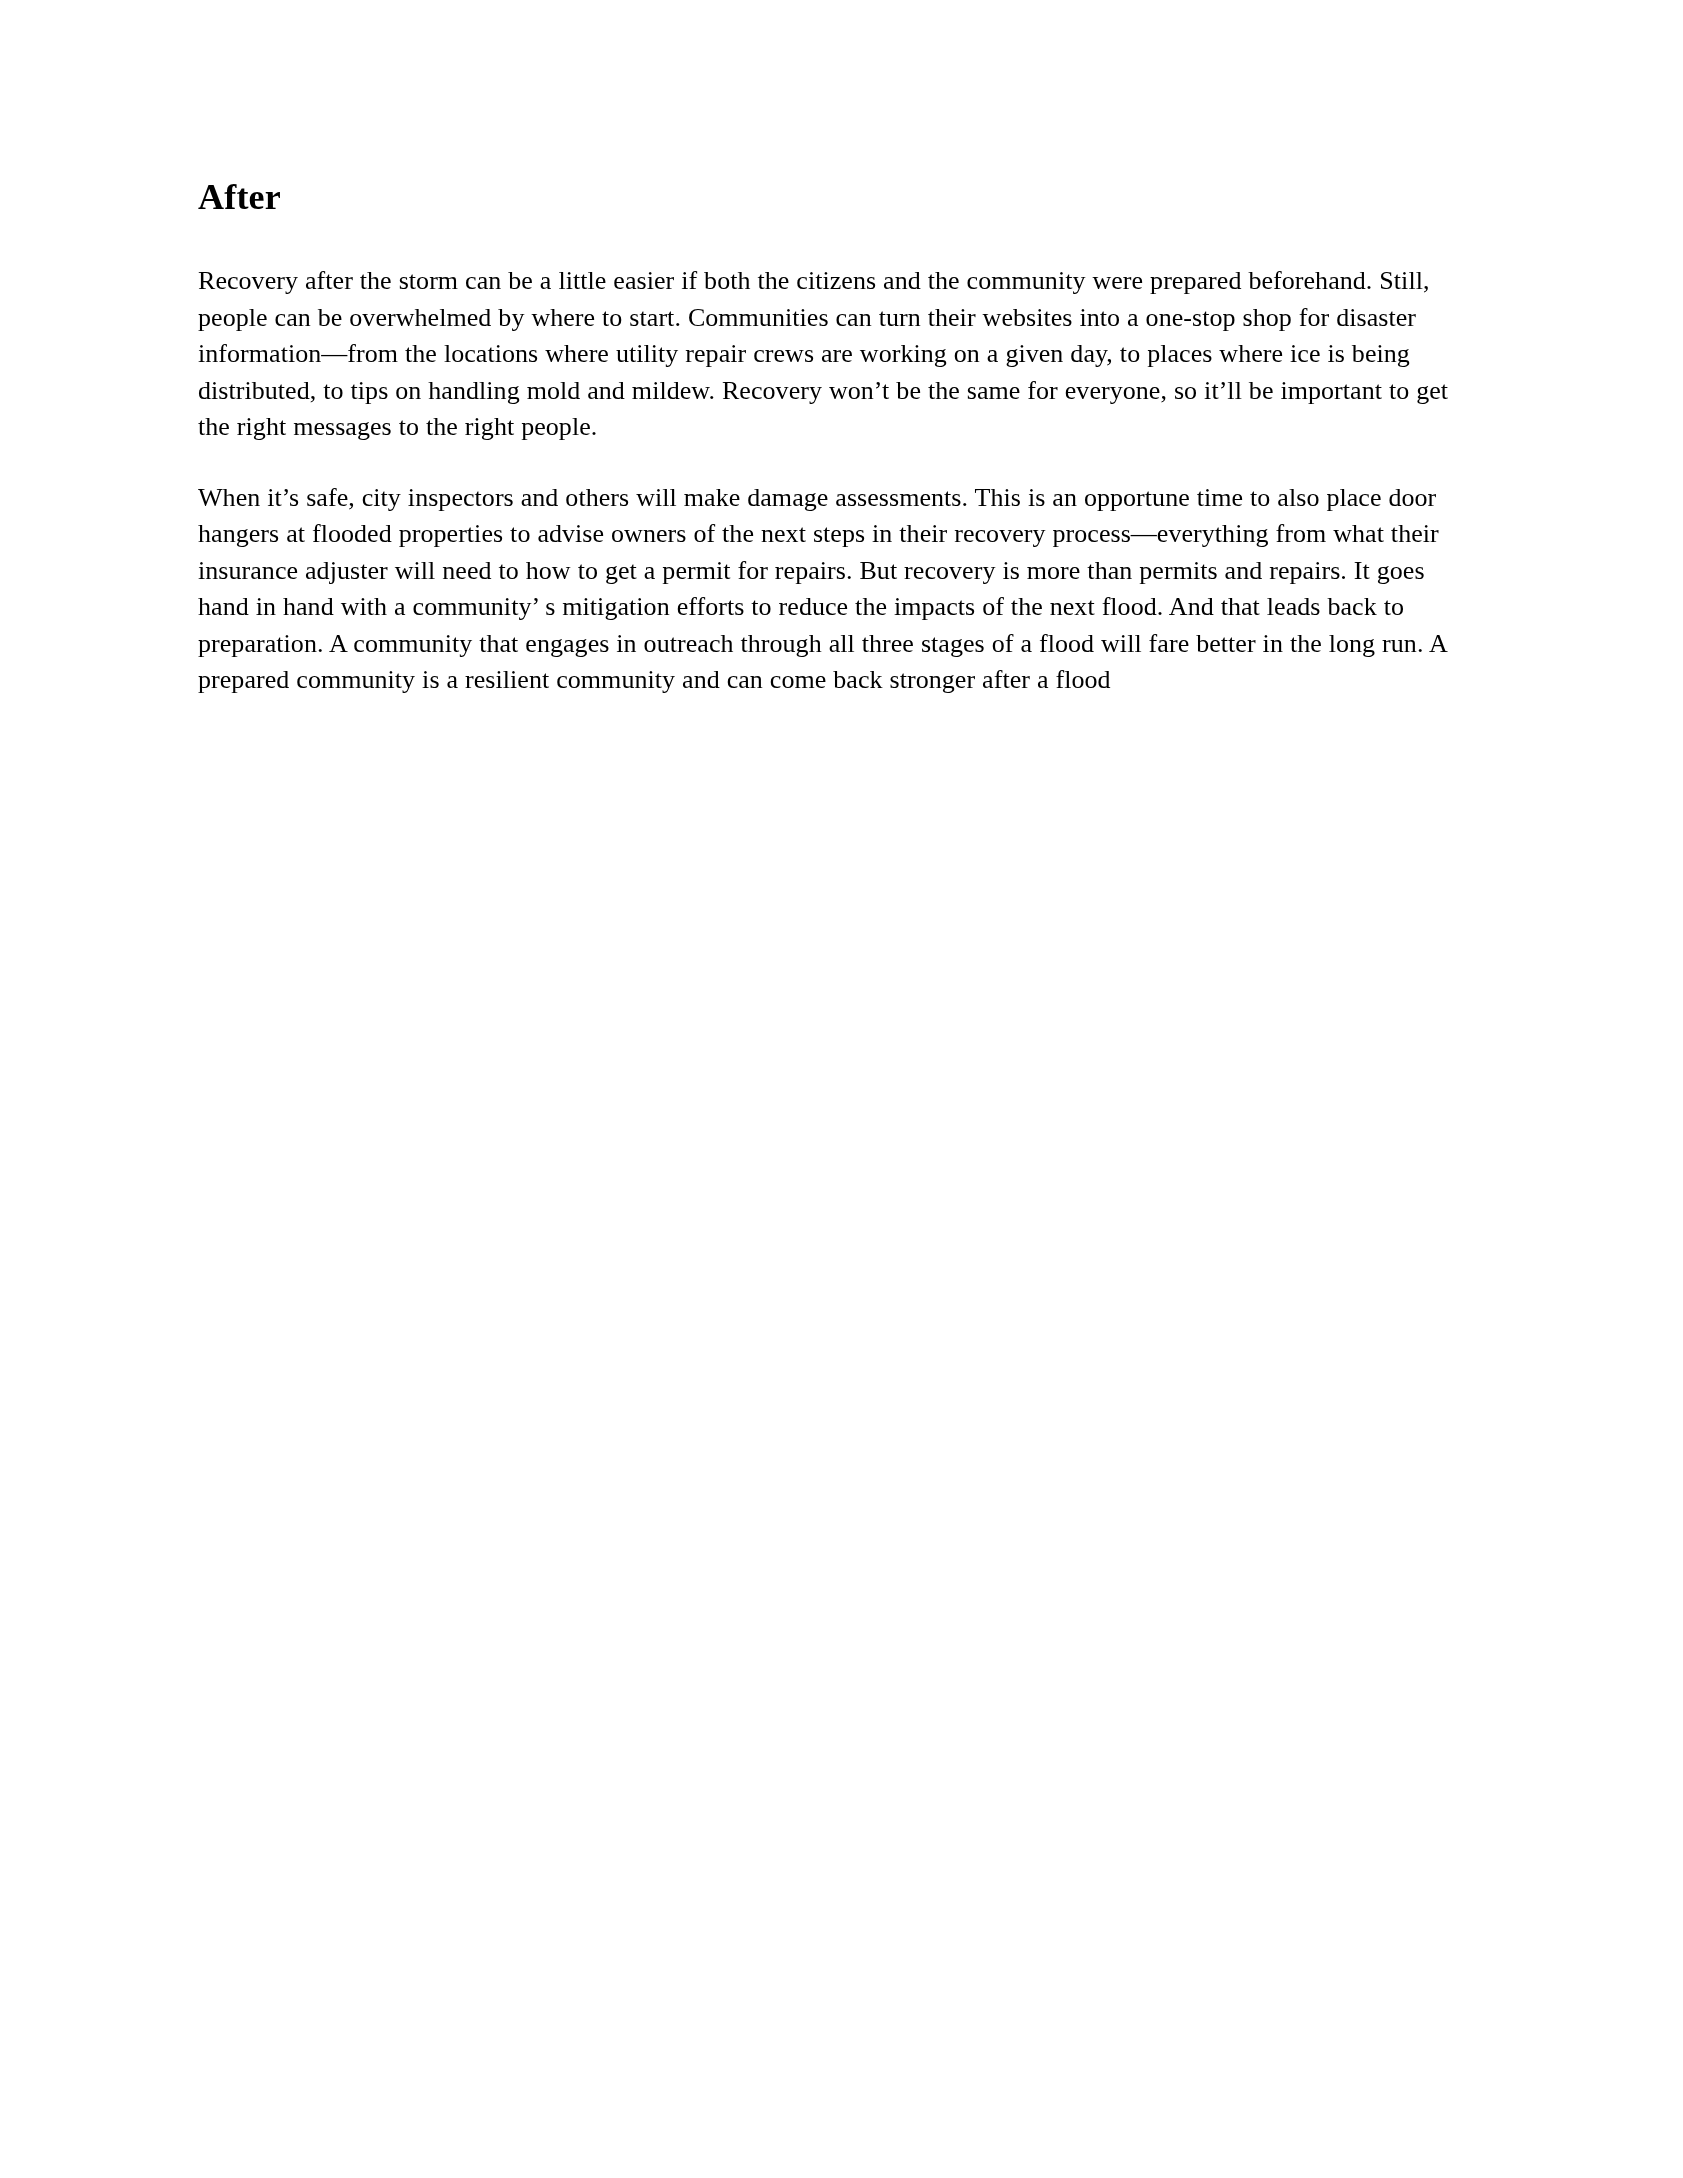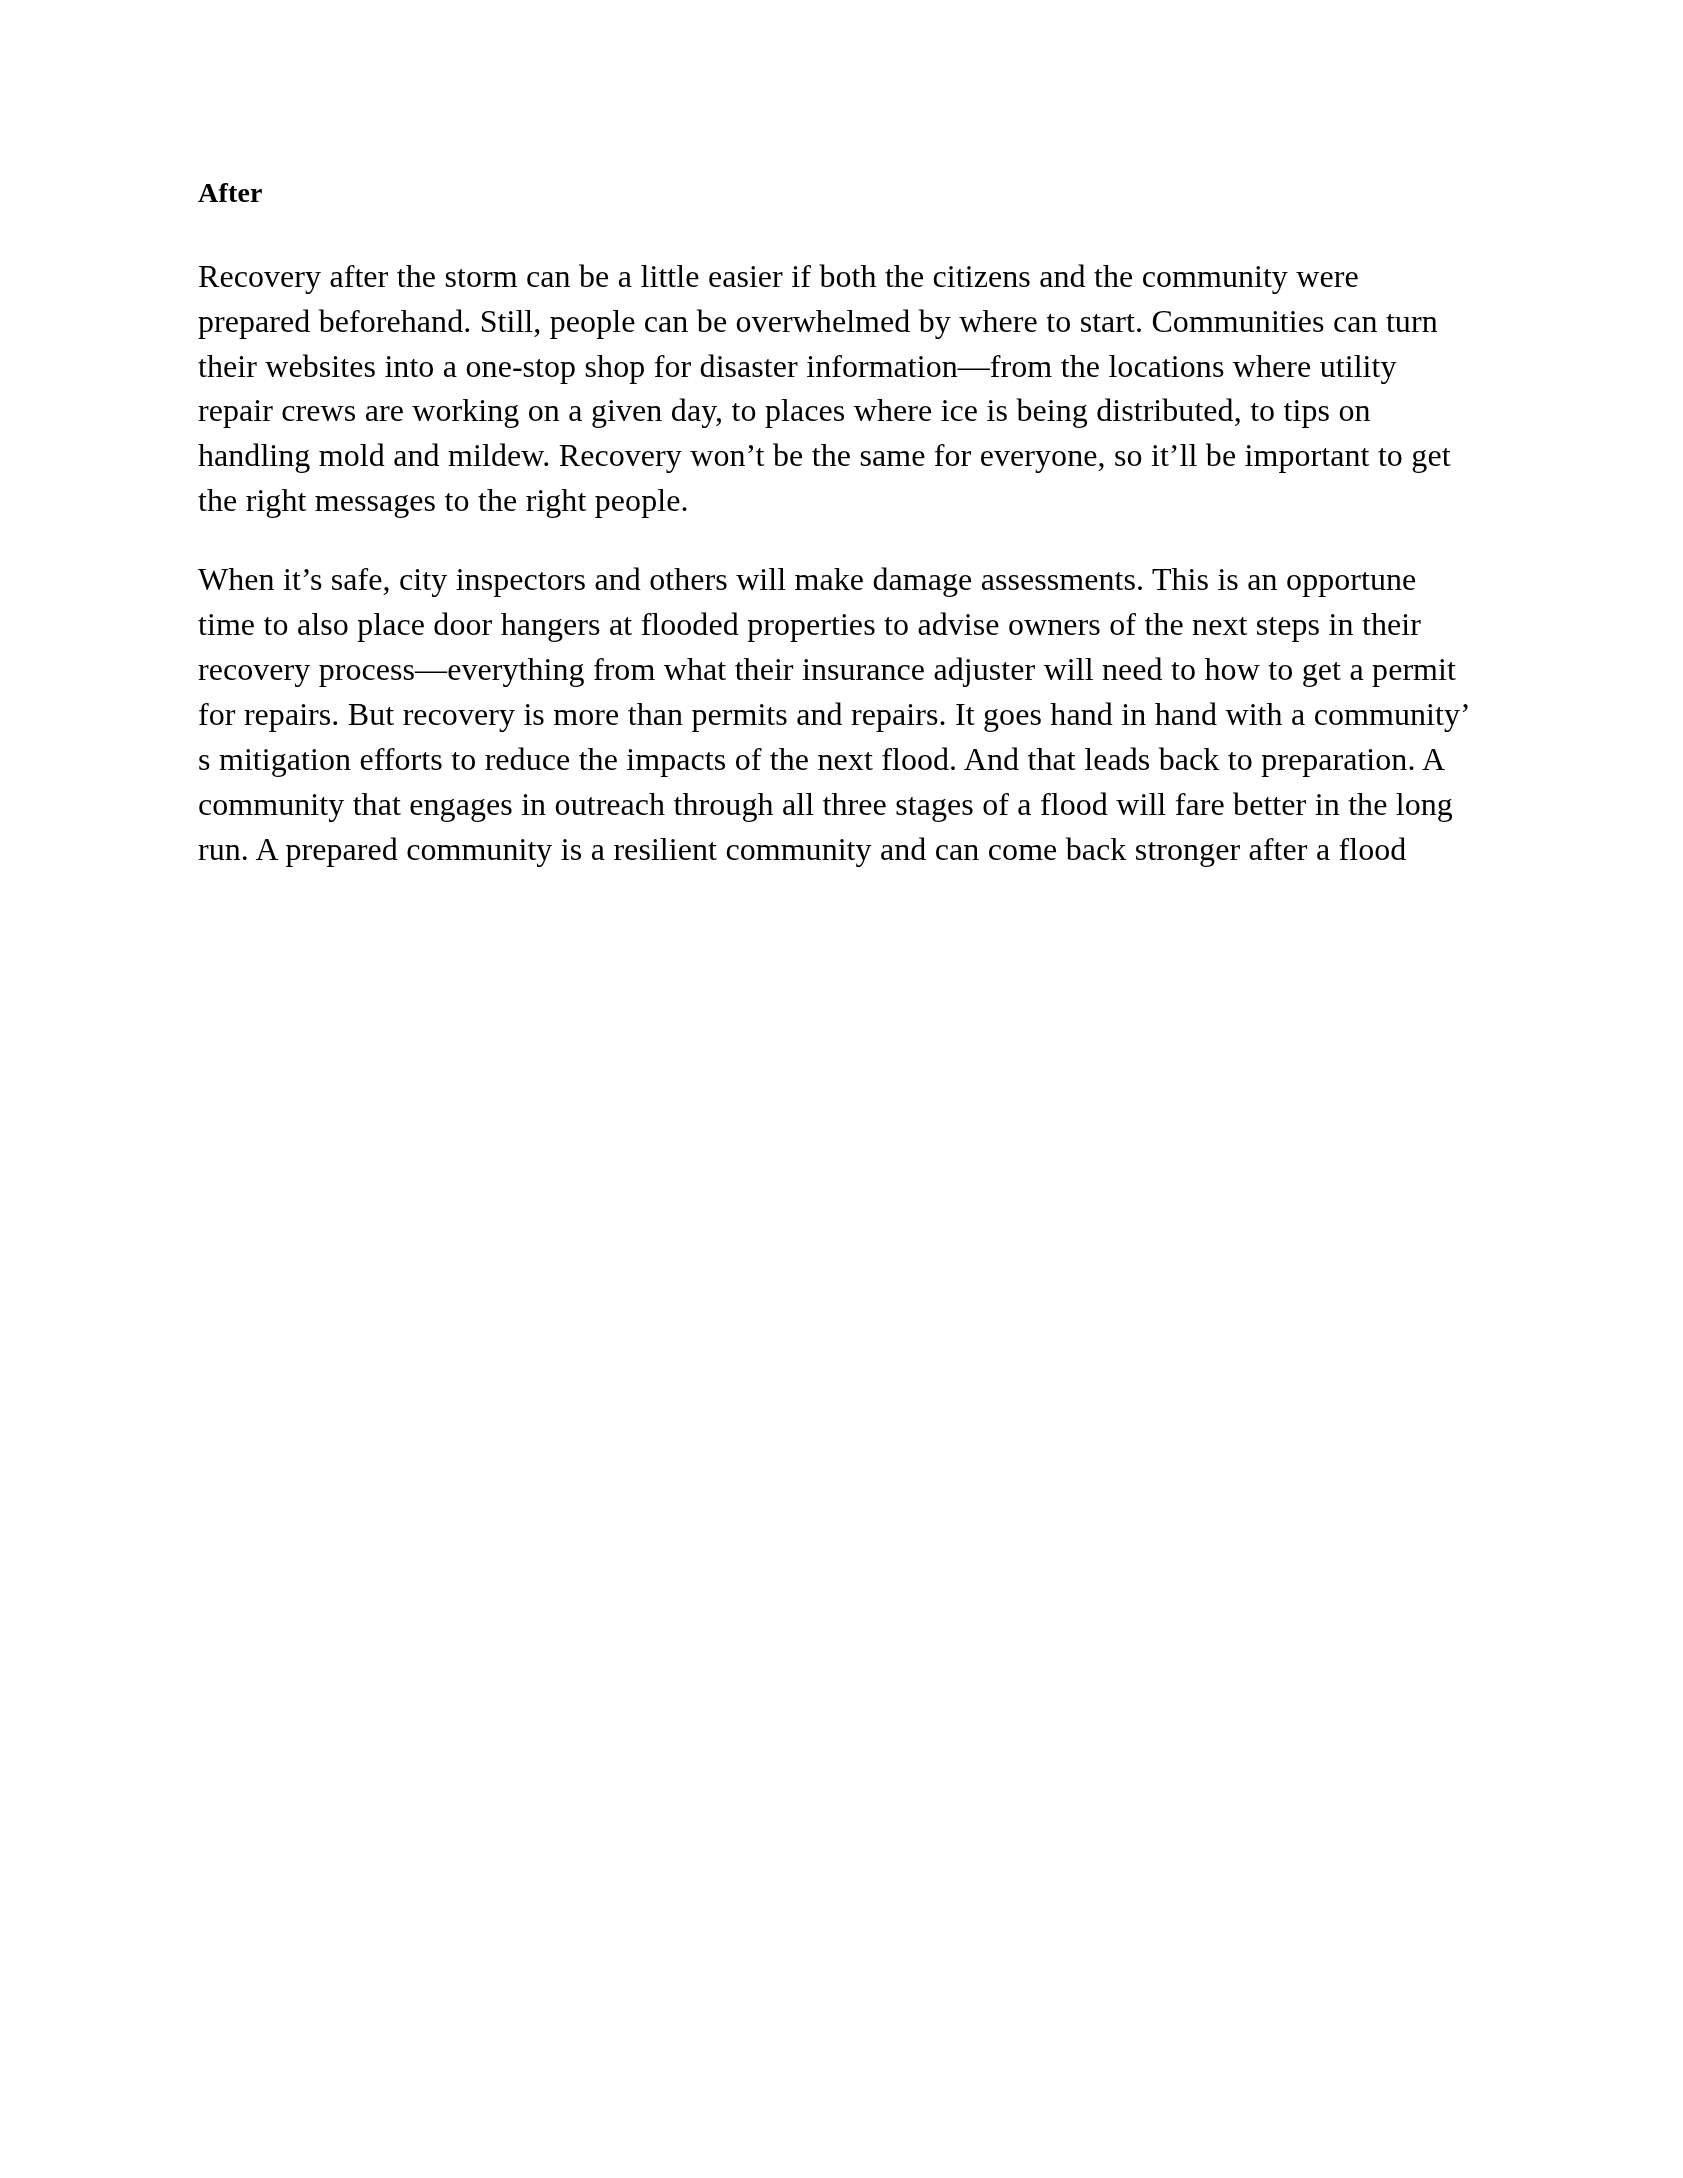--- a/index.html
+++ b/index.html
@@ -23,28 +23,28 @@
   }
   .content {
     position: absolute;
     left: 198px;
     top: 176px;
     width: 1272px;
   }
   .doc-heading {
     font-family: "Liberation Serif", serif;
     font-weight: bold;
-    font-size: 28px;
+    font-size: 36px;
     line-height: 1.2;
     margin: 0 0 44px 0;
     letter-spacing: 0.2px;
   }
   .doc-paragraph {
     font-family: "Liberation Serif", serif;
-    font-size: 32px;
+    font-size: 26px;
     line-height: 1.405;
     margin: 0 0 34px 0;
     text-align: left;
     letter-spacing: 0.05px;
     word-spacing: 0.4px;
   }
   .doc-paragraph:last-child {
     margin-bottom: 12px;
   }
 </style>

